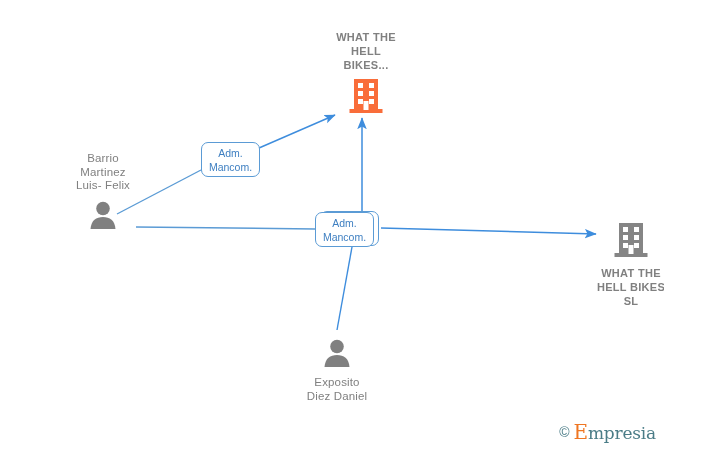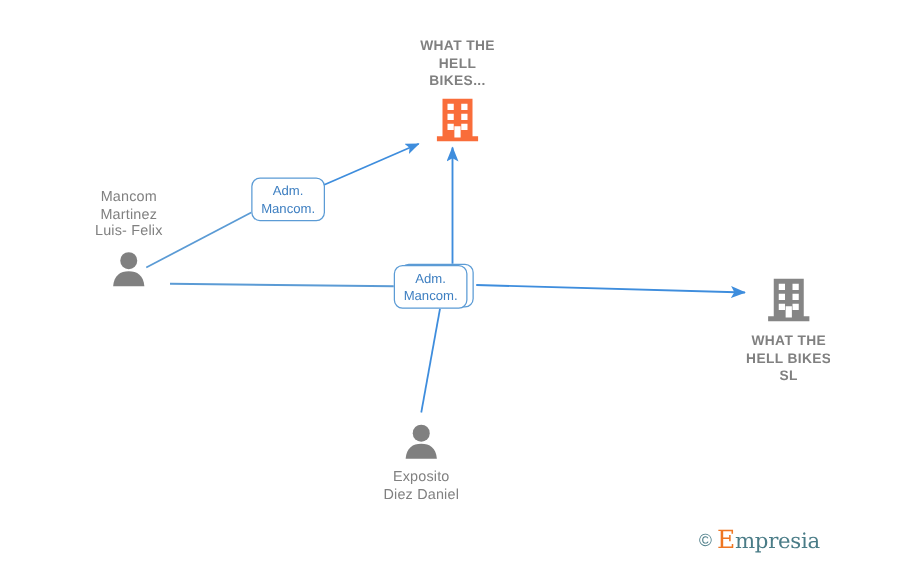--- a/index.html
+++ b/index.html
@@ -163,21 +163,21 @@
         <rect x="20" y="21" width="5" height="5" fill="#ffffff"></rect>
         <rect x="14.5" y="23" width="5" height="9" fill="#ffffff"></rect>
       </svg>
     </span>
     <div class="node-label caps" style="margin-top:8px;">WHAT THE
 HELL BIKES
 SL</div>
   </div>
 
   <div class="node" style="left:38px; top:152px;">
-    <div class="node-label">Mancom
+    <div class="node-label">Barrio
 Martinez
 Luis-  Felix</div>
     <span class="icon-wrap" style="margin-top:7px;">
       <svg width="30" height="30" viewBox="0 0 30 30" xmlns="http://www.w3.org/2000/svg">
         <circle cx="15" cy="8.5" r="6.8" fill="#808080"></circle>
         <path d="M2.5,29 C3.2,20.2 8.2,17 15,17 C21.8,17 26.8,20.2 27.5,29 Z" fill="#808080"></path>
       </svg>
     </span>
   </div>
 

